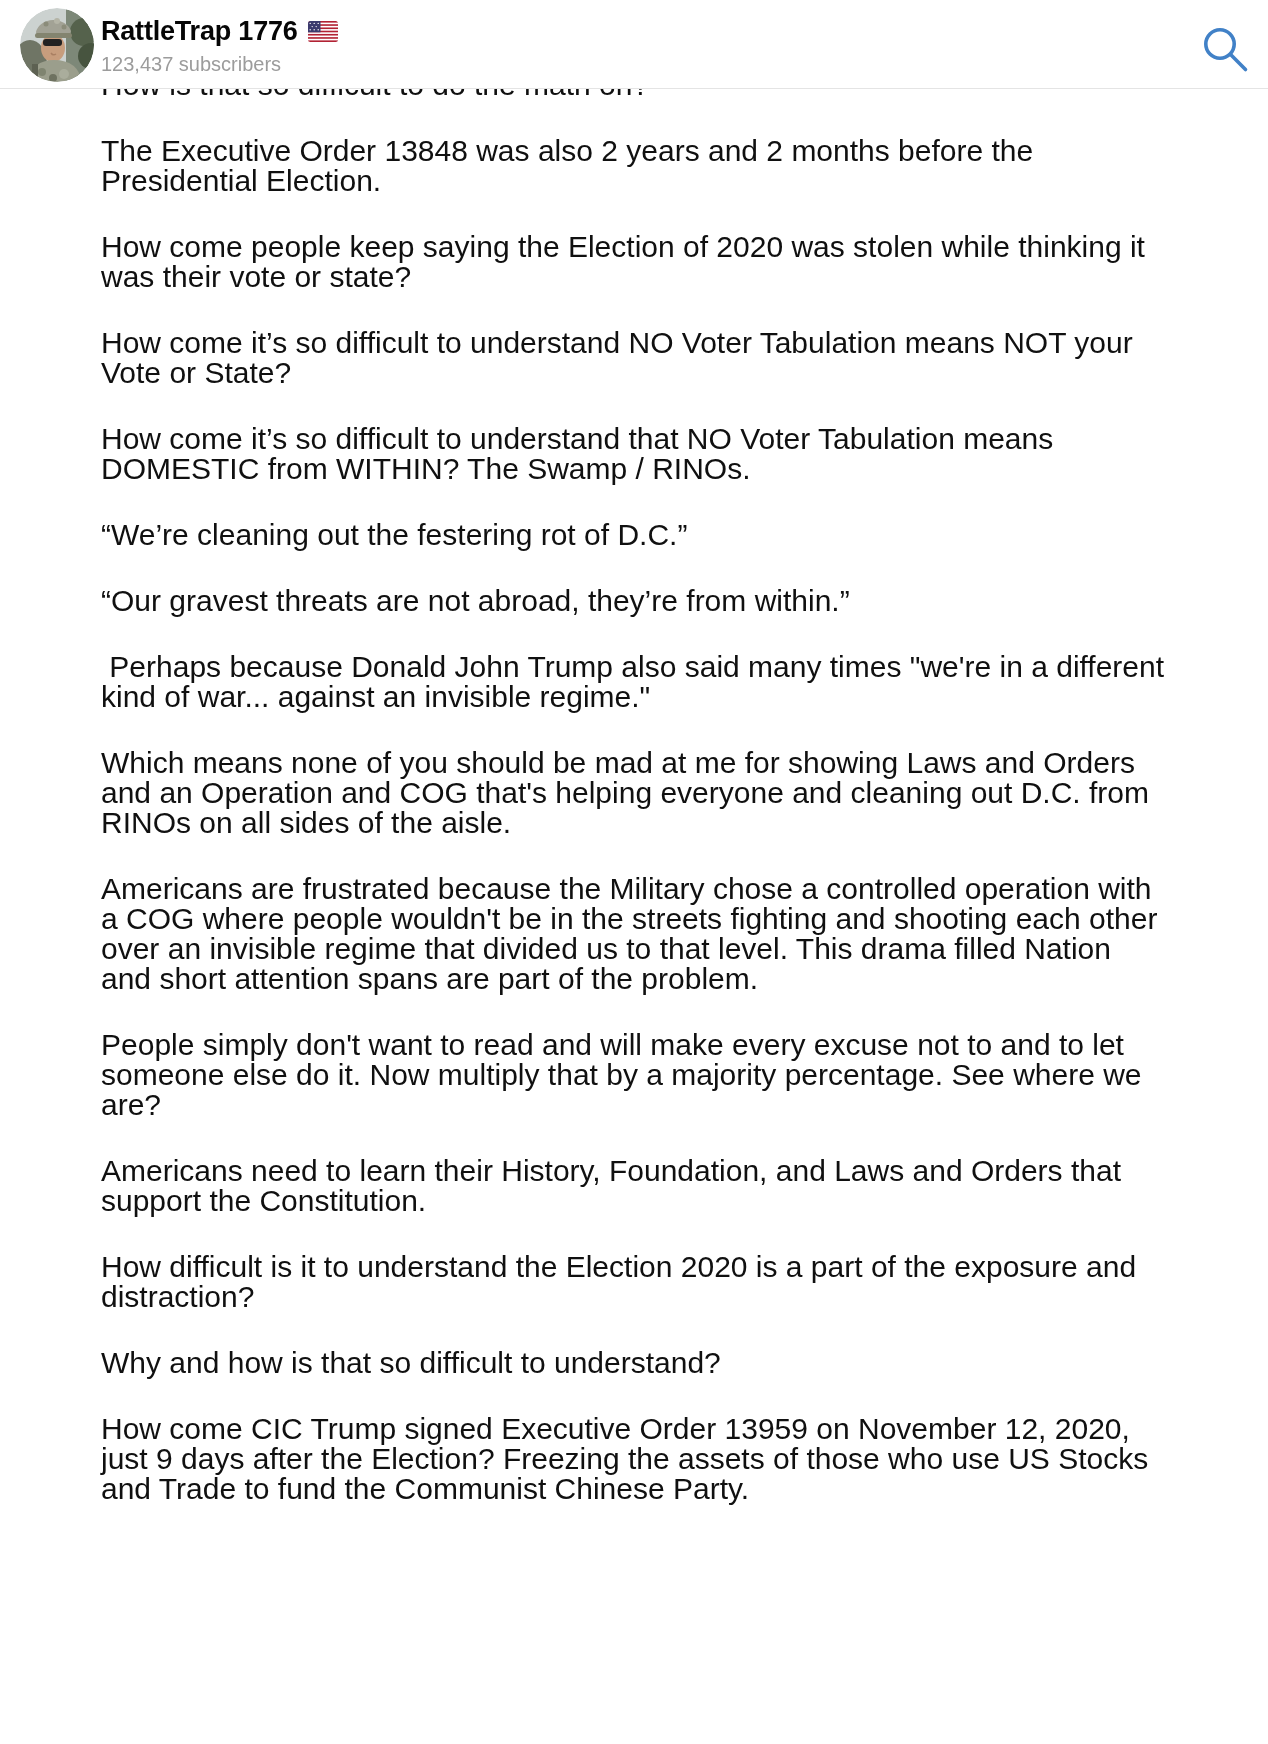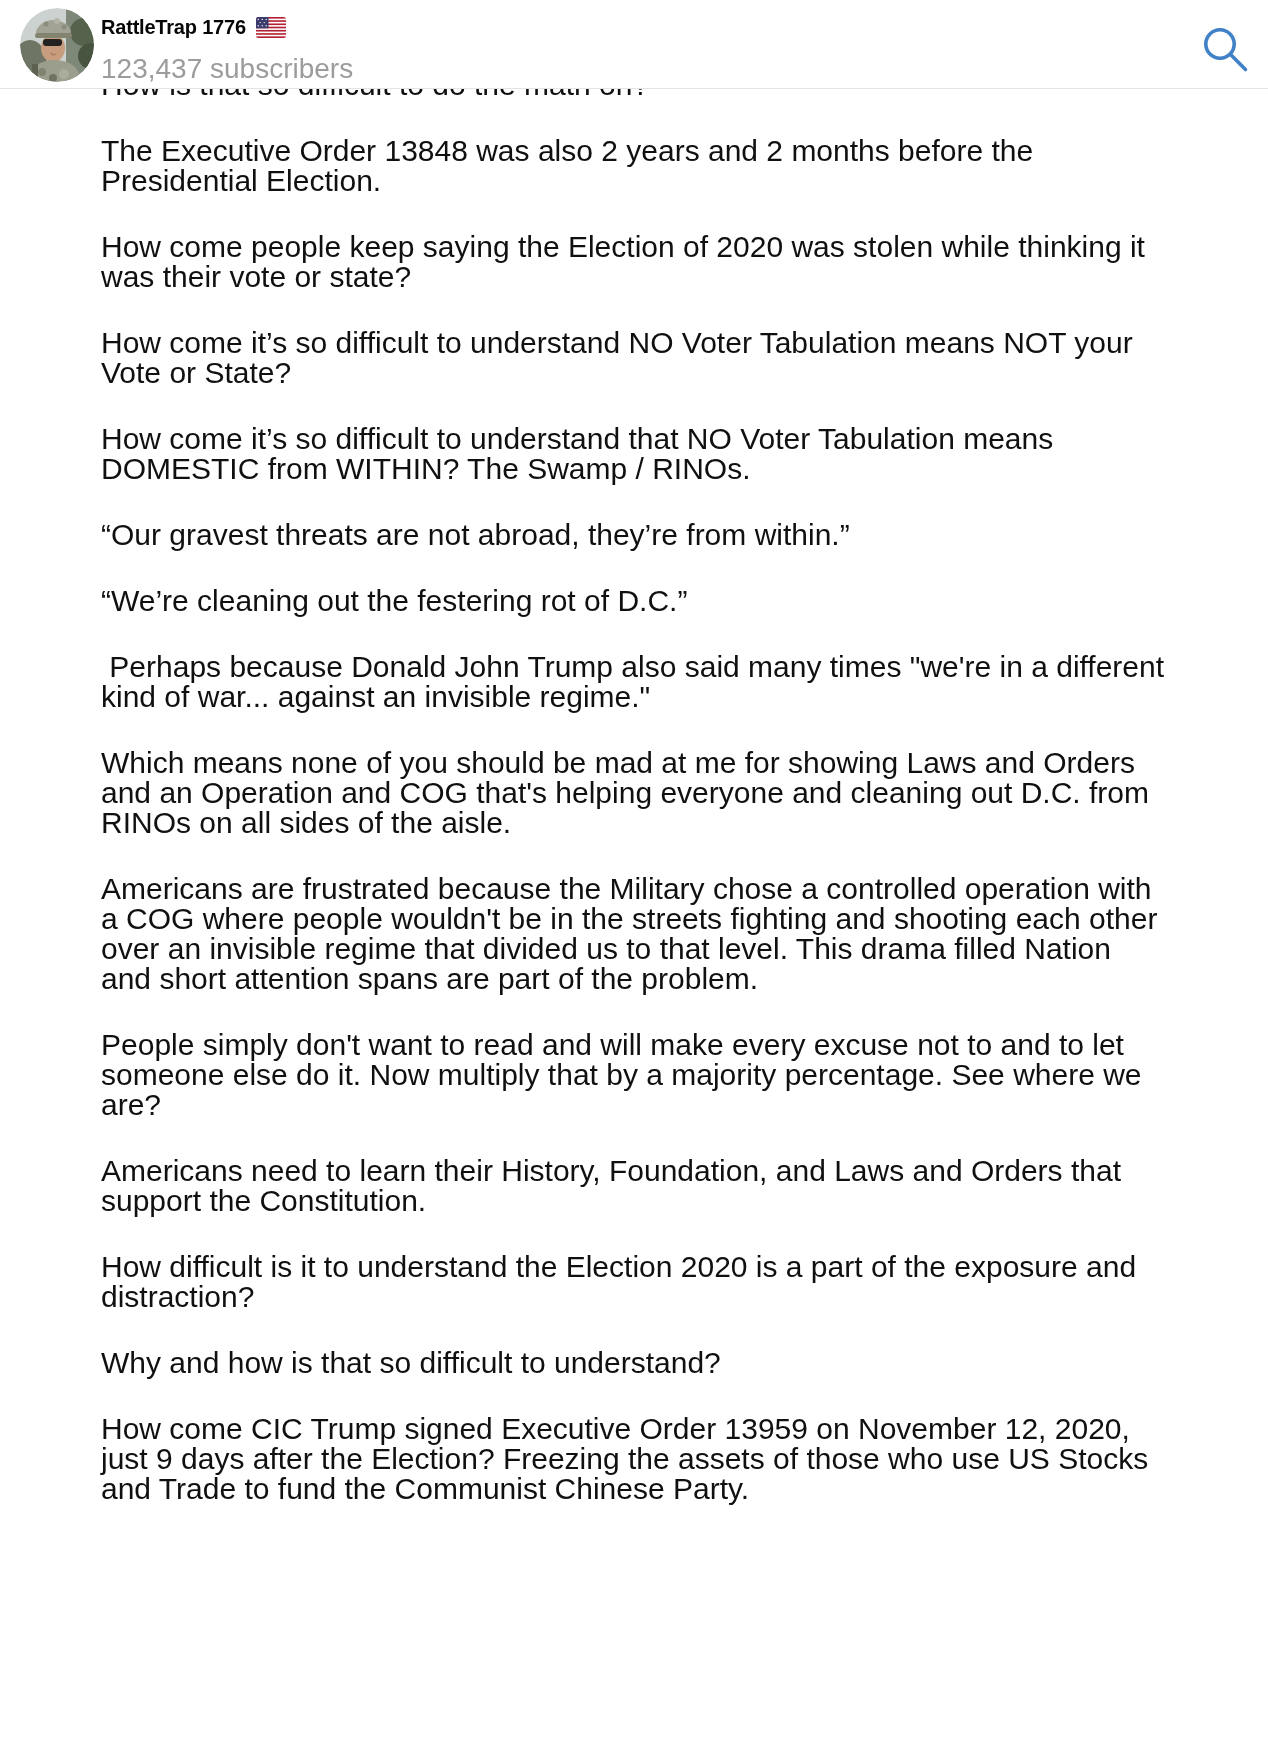--- a/index.html
+++ b/index.html
@@ -16,42 +16,42 @@
   
   .header{
     position:absolute;top:0;left:0;right:0;height:88px;background:#ffffff;
     border-bottom:1px solid #e4e4e4;z-index:10;
   }
   .avatar{
     position:absolute;left:20px;top:8px;width:74px;height:74px;border-radius:50%;
     overflow:hidden;cursor:pointer;
   }
   .title-row{position:absolute;left:101px;top:16px;display:flex;align-items:center;gap:10px;}
-  .title{font-size:20px;font-weight:700;color:#060606;letter-spacing:-0.2px;}
+  .title{font-size:27px;font-weight:700;color:#060606;letter-spacing:-0.2px;}
   .flag{display:inline-flex;align-items:center;}
-  .subs{position:absolute;left:101px;top:53px;font-size:28px;color:#9c9c9c;}
+  .subs{position:absolute;left:101px;top:53px;font-size:20px;color:#9c9c9c;}
   .search{
     position:absolute;right:12px;top:24px;width:56px;height:54px;
     background:none;border:none;padding:0;cursor:pointer;
   }
 </style>
 </head>
 <body>
 
 <div>
 
   <div class="content">
 
   <p>How is that so difficult to do the math on?</p>
       <p>The Executive Order 13848 was also 2 years and 2 months before the Presidential Election.</p>
       <p>How come people keep saying the Election of 2020 was stolen while thinking it was their vote or state?</p>
       <p>How come it’s so difficult to understand NO Voter Tabulation means NOT your Vote or State?</p>
       <p>How come it’s so difficult to understand that NO Voter Tabulation means DOMESTIC from WITHIN? The Swamp / RINOs.</p>
+      <p>“We’re cleaning out the festering rot of D.C.”</p>
       <p>“Our gravest threats are not abroad, they’re from within.”</p>
-      <p>“We’re cleaning out the festering rot of D.C.”</p>
       <p> Perhaps because Donald John Trump also said many times "we're in a different kind of war... against an invisible regime."</p>
       <p>Which means none of you should be mad at me for showing Laws and Orders and an Operation and COG that's helping everyone and cleaning out D.C. from RINOs on all sides of the aisle.</p>
       <p>Americans are frustrated because the Military chose a controlled operation with a COG where people wouldn't be in the streets fighting and shooting each other over an invisible regime that divided us to that level. This drama filled Nation and short attention spans are part of the problem.</p>
       <p>People simply don't want to read and will make every excuse not to and to let someone else do it. Now multiply that by a majority percentage. See where we are?</p>
       <p>Americans need to learn their History, Foundation, and Laws and Orders that support the Constitution.</p>
       <p>How difficult is it to understand the Election 2020 is a part of the exposure and distraction?</p>
       <p>Why and how is that so difficult to understand?</p>
       <p>How come CIC Trump signed Executive Order 13959 on November 12, 2020, just 9 days after the Election? Freezing the assets of those who use US Stocks and Trade to fund the Communist Chinese Party.</p>
     </div>
 

